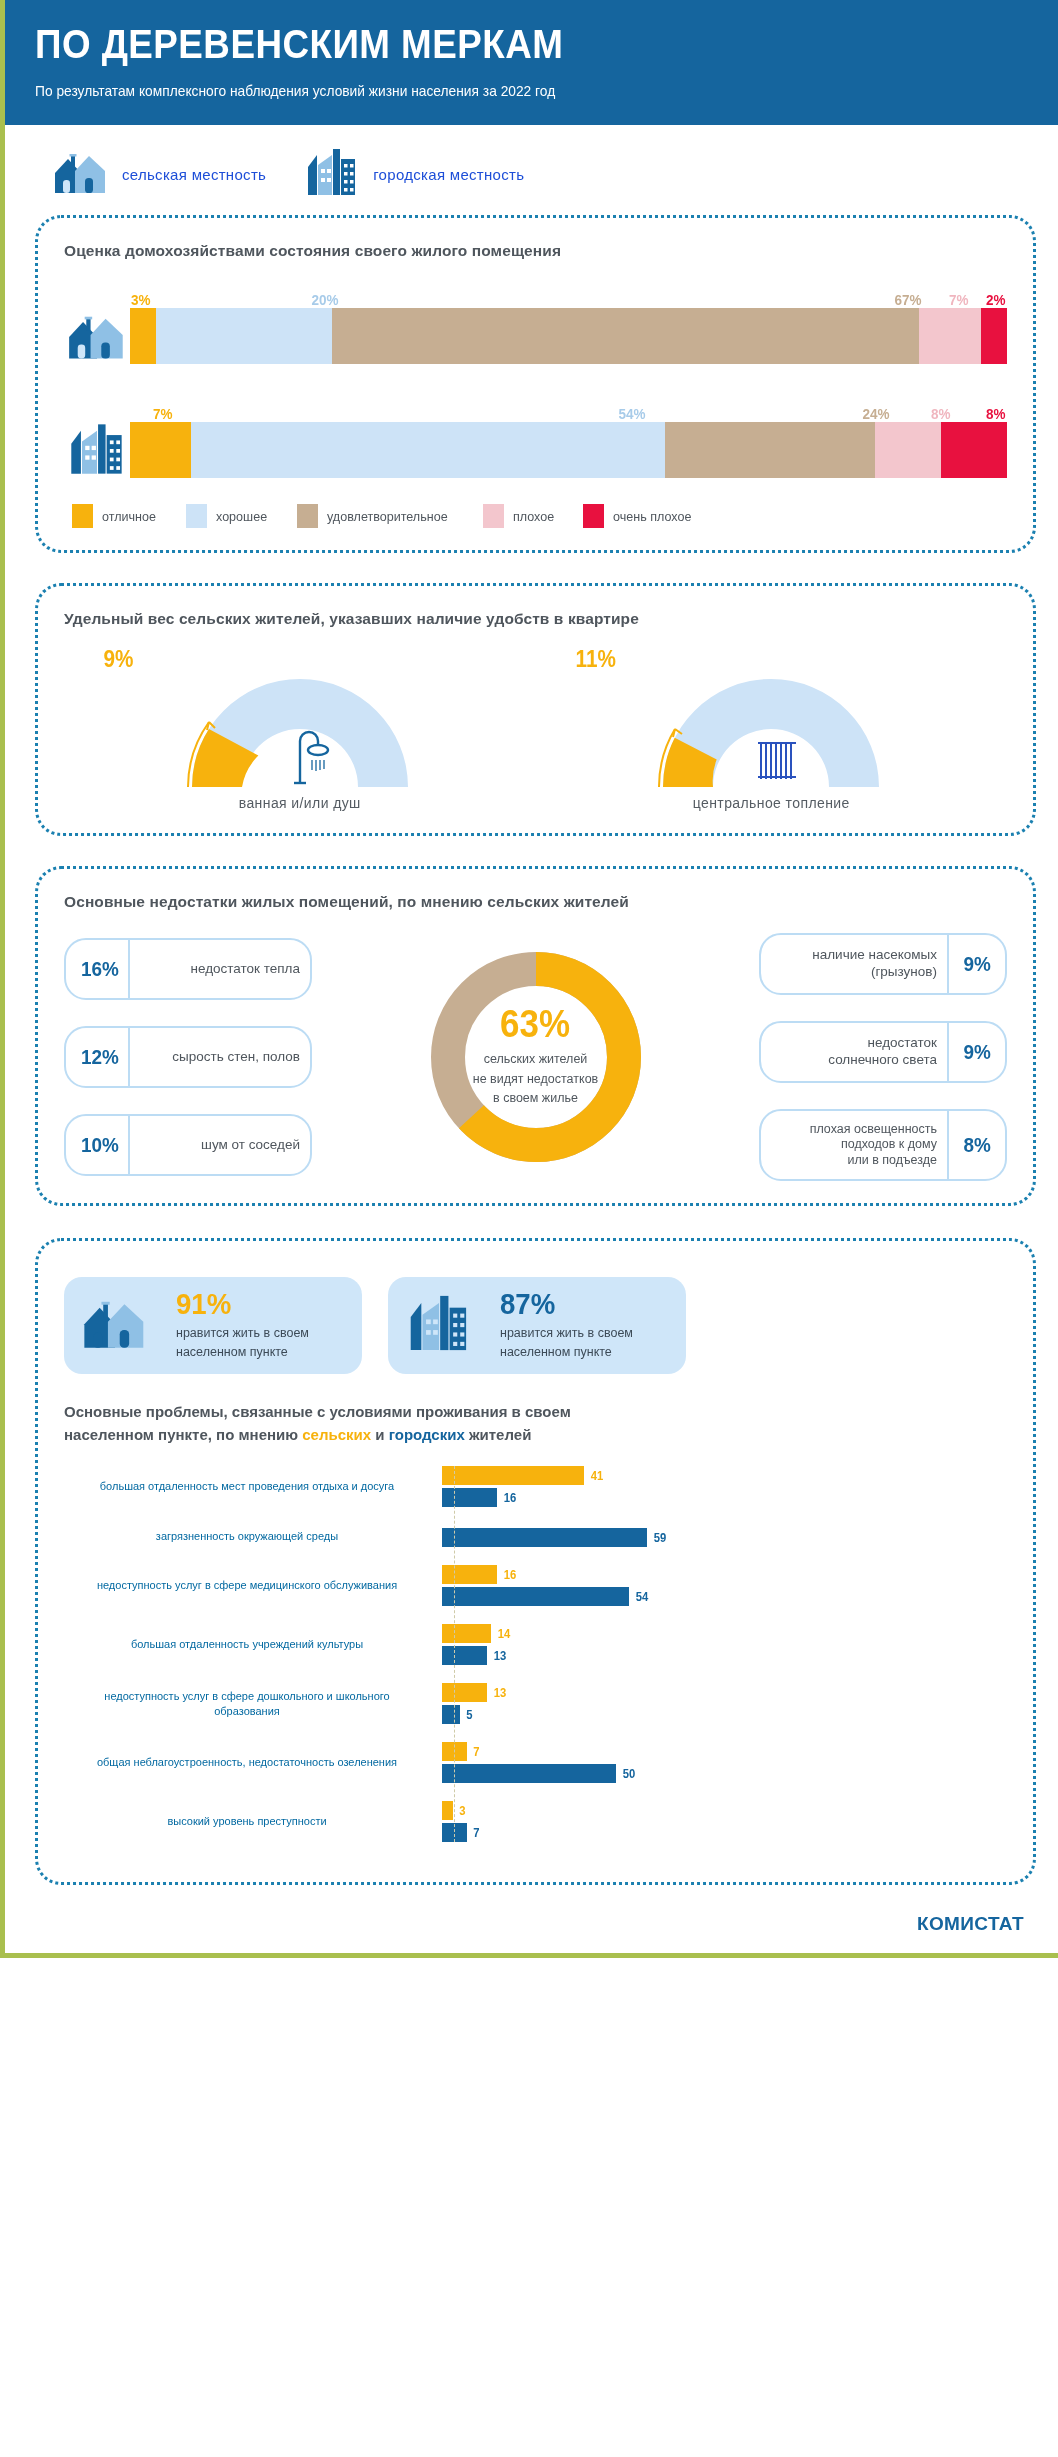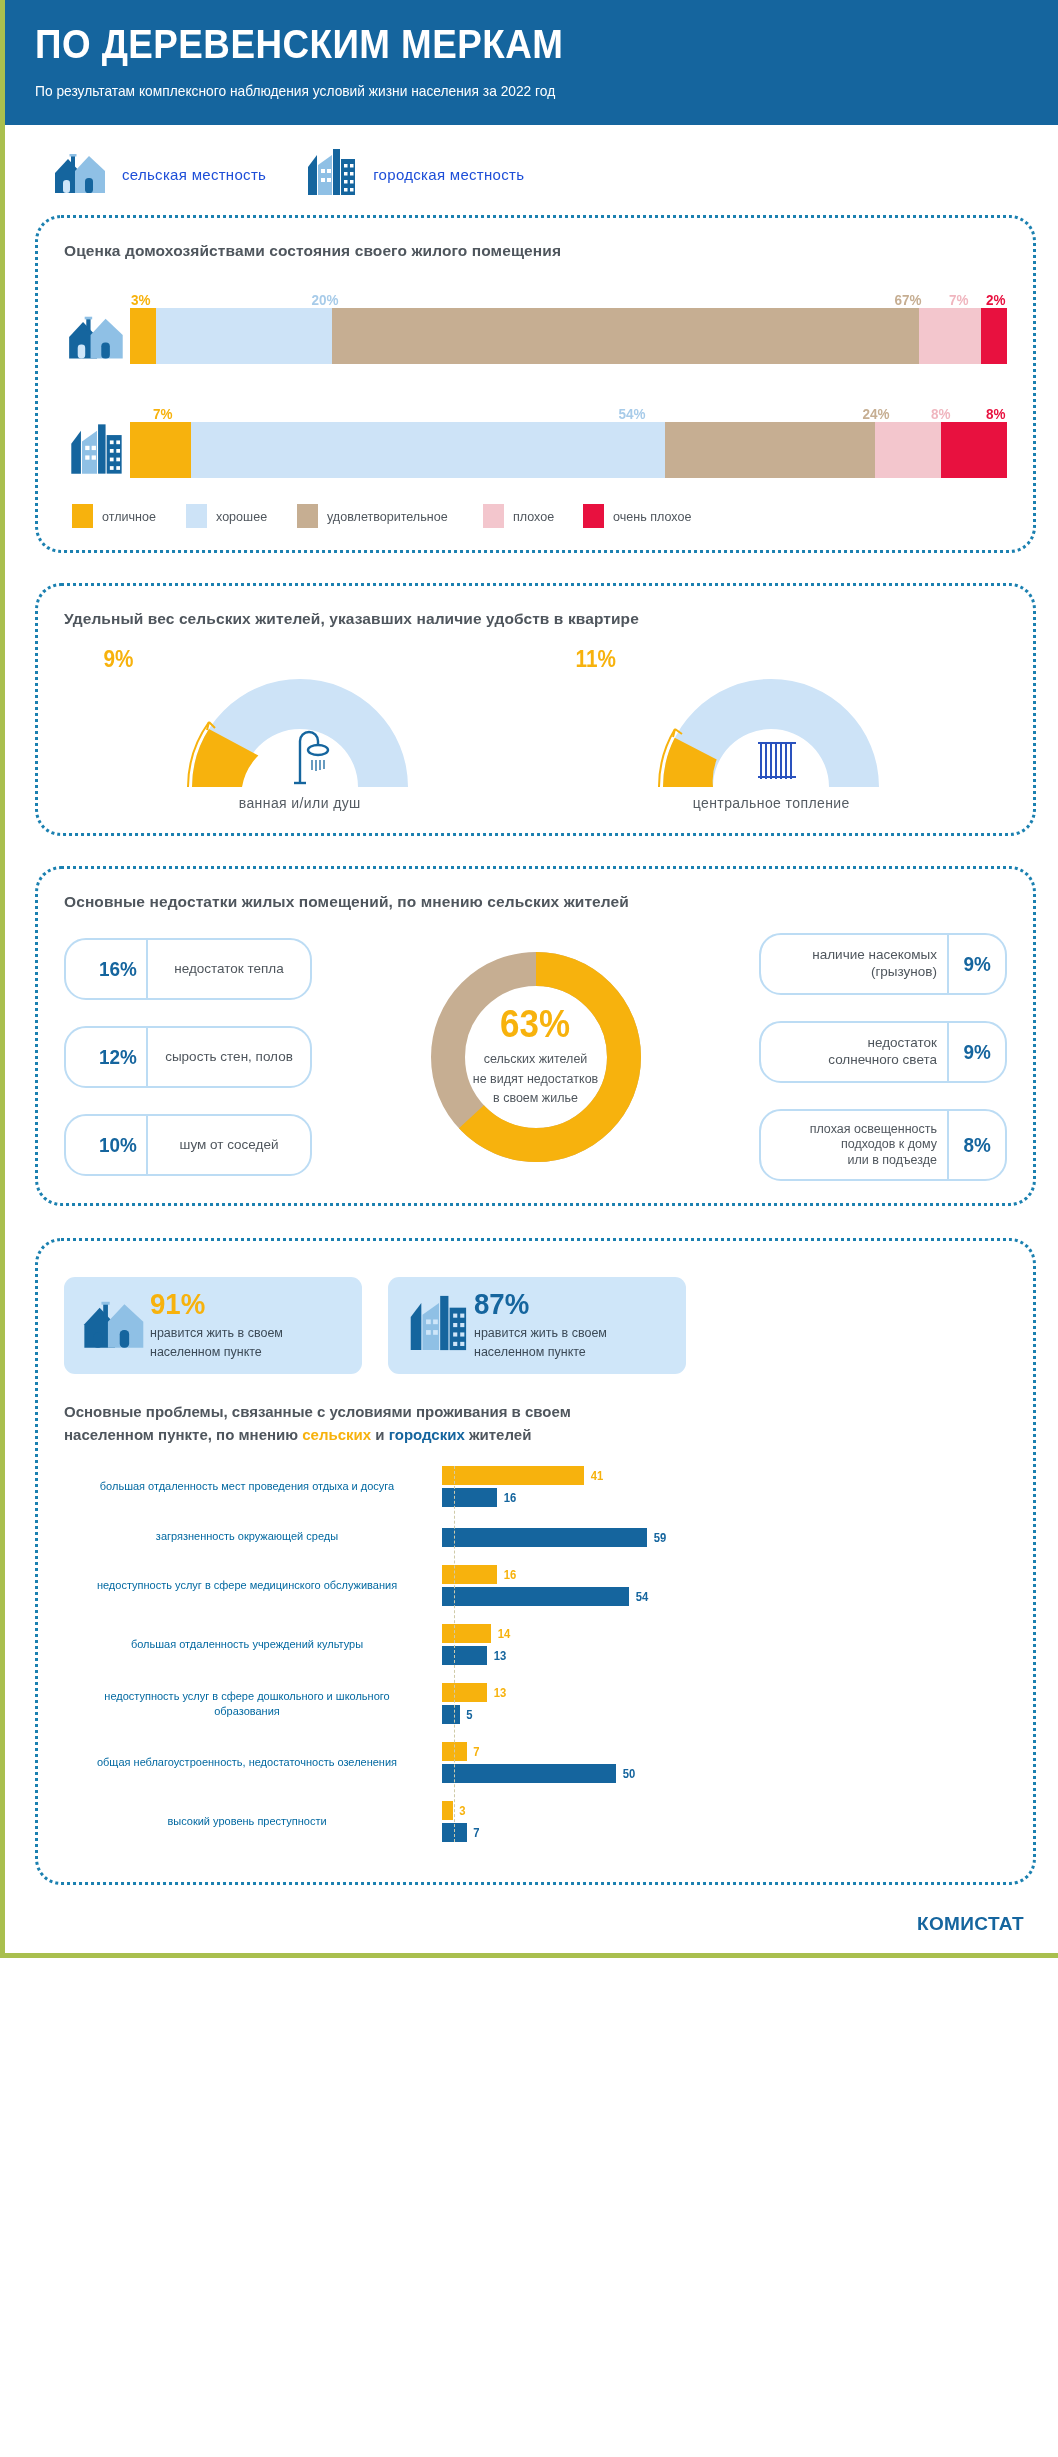--- a/index.html
+++ b/index.html
@@ -121,54 +121,54 @@
   .pill-col { width: 248px; display: flex; flex-direction: column; gap: 26px; }
   .pill {
     border: 2px solid #bcdcf4;
     border-radius: 22px;
     height: 62px;
     display: flex;
     align-items: center;
     position: relative;
     background: #fff;
   }
-  .pill.left { padding-left: 24px; }
+  .pill.left { padding-left: 6px; }
   .pill .cap {
     width: 58px; flex: 0 0 58px; height: 100%;
     border-right: 2px solid #bcdcf4;
     border-radius: 22px 0 0 22px;
     display: flex; align-items: center; justify-content: center;
   }
   .pill .cap.right {
     border-right: none; border-left: 2px solid #bcdcf4;
     border-radius: 0 22px 22px 0;
   }
   .pill .num { font-size: 21px; font-weight: bold; color: #15659e; transform: scaleX(.9); }
   .pill .txt { flex:1; font-size: 13.5px; color:#4f565d; padding: 0 10px; line-height: 1.25; }
-  .pill.left .txt { text-align: center; }
+  .pill.left .txt { text-align: right; }
   .pill.right .txt { text-align: right; }
   .donut-col { flex: 1; display:flex; justify-content:center; }
   .donut { position: relative; width: 226px; height: 226px; }
   .donut .center {
     position: absolute; inset: 0;
     display:flex; flex-direction:column; align-items:center; justify-content:center;
     text-align:center;
   }
   .donut .big { font-size: 38px; font-weight: bold; color:#f7b20d; line-height:1; transform: scaleX(.92);}
   .donut .sub { font-size: 12.5px; color:#4f565d; line-height:1.55; margin-top:7px; }
 
   
   .like-row { display: flex; gap: 26px; margin-top: 6px; margin-bottom: 26px; }
   .like-box {
     background: #cfe6f9;
-    border-radius: 11px;
+    border-radius: 18px;
     padding: 12px 18px;
     display: flex;
     align-items: center;
-    gap: 2px;
+    gap: 28px;
     width: 298px;
   }
   .like-box .lpct { font-size: 30px; font-weight: bold; line-height: 1; transform: scaleX(.92); transform-origin:left;}
   .like-box .ltxt { font-size: 12.5px; color:#3c4a57; line-height: 1.5; margin-top: 5px; }
   .rural .lpct { color:#f7b20d; }
   .urban .lpct { color:#15659e; }
 
   .probs-title { font-size: 15px; font-weight: bold; color:#4f565d; line-height:1.55; margin-bottom:4px;}
   .probs-title .y { color:#f7b20d; }
   .probs-title .b { color:#15659e; }

